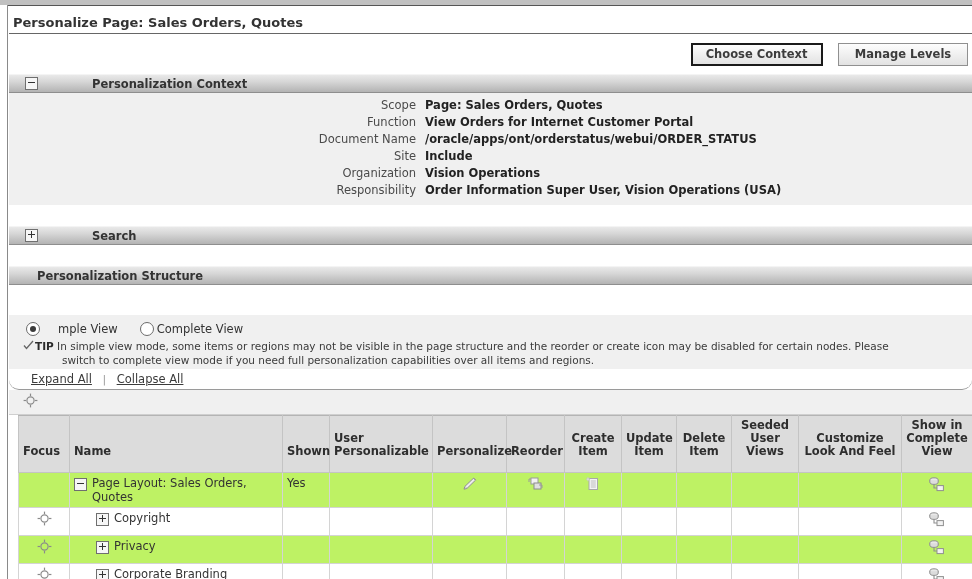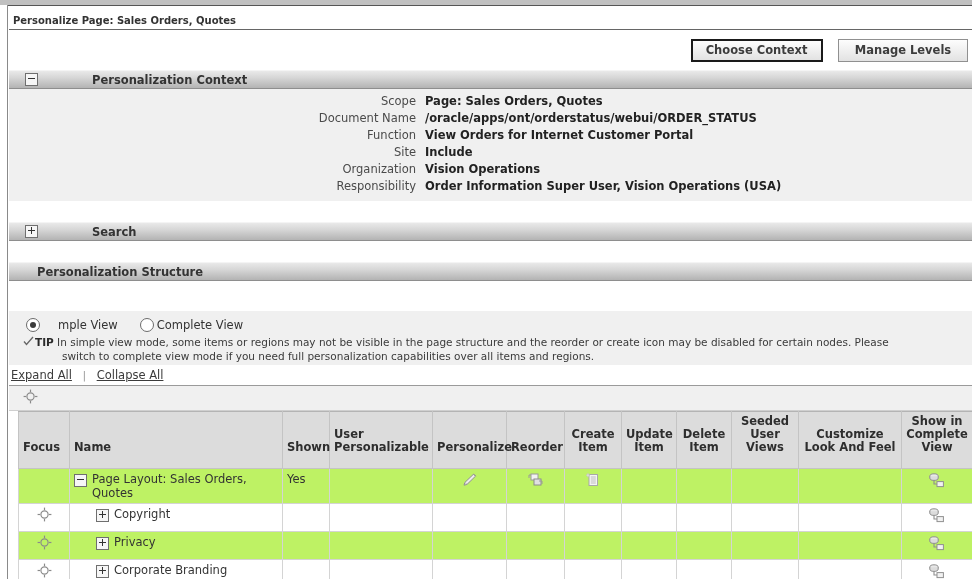--- a/index.html
+++ b/index.html
@@ -31,21 +31,21 @@
   #page {
     position: absolute;
     top: 6px; left: 9px;
     width: 963px;
     height: 573px;
     background: #ffffff;
   }
 
   
   .page-title {
-    font-size: 10px;
+    font-size: 13px;
     font-weight: bold;
     color: #333333;
     padding: 9px 0 3px 4px;
     border-bottom: 1px solid #666666;
     margin-right: 0px;
     letter-spacing: 0px;
   }
 
   
   .button-bar {
@@ -201,23 +201,24 @@
     margin-left: 1px;
   }
   .tip-text b { color: #2b2b2b; }
   .tip-line2 {
     display: block;
     padding-left: 27px;
   }
 
   
   .links-row {
-    padding: 3px 0 3px 2px;
+    padding: 3px 0 3px 22px;
     border-bottom: 1px solid #9a9a9a;
     background: #ffffff;
+    border-radius: 10px;
   }
   .lnk {
     font-size: 11.5px;
     color: #3b3b3b;
     text-decoration: underline;
     cursor: pointer;
   }
   .lnk-sep {
     color: #9c9c9c;
     margin: 0 7px;
@@ -298,26 +299,26 @@
   <div class="hdr-bar">
     <span class="pm-box"></span>
     <span class="hdr-text">Personalization Context</span>
   </div>
   <div class="ctx-body">
     <div class="ctx-row">
       <div class="ctx-label">Scope</div>
       <div class="ctx-value">Page: Sales Orders, Quotes</div>
     </div>
     <div class="ctx-row">
+      <div class="ctx-label">Function</div>
+      <div class="ctx-value">View Orders for Internet Customer Portal</div>
+    </div>
+    <div class="ctx-row">
       <div class="ctx-label">Document Name</div>
       <div class="ctx-value">/oracle/apps/ont/orderstatus/webui/ORDER_STATUS</div>
-    </div>
-    <div class="ctx-row">
-      <div class="ctx-label">Function</div>
-      <div class="ctx-value">View Orders for Internet Customer Portal</div>
     </div>
     <div class="ctx-row">
       <div class="ctx-label">Site</div>
       <div class="ctx-value">Include</div>
     </div>
     <div class="ctx-row">
       <div class="ctx-label">Organization</div>
       <div class="ctx-value">Vision Operations</div>
     </div>
     <div class="ctx-row">

